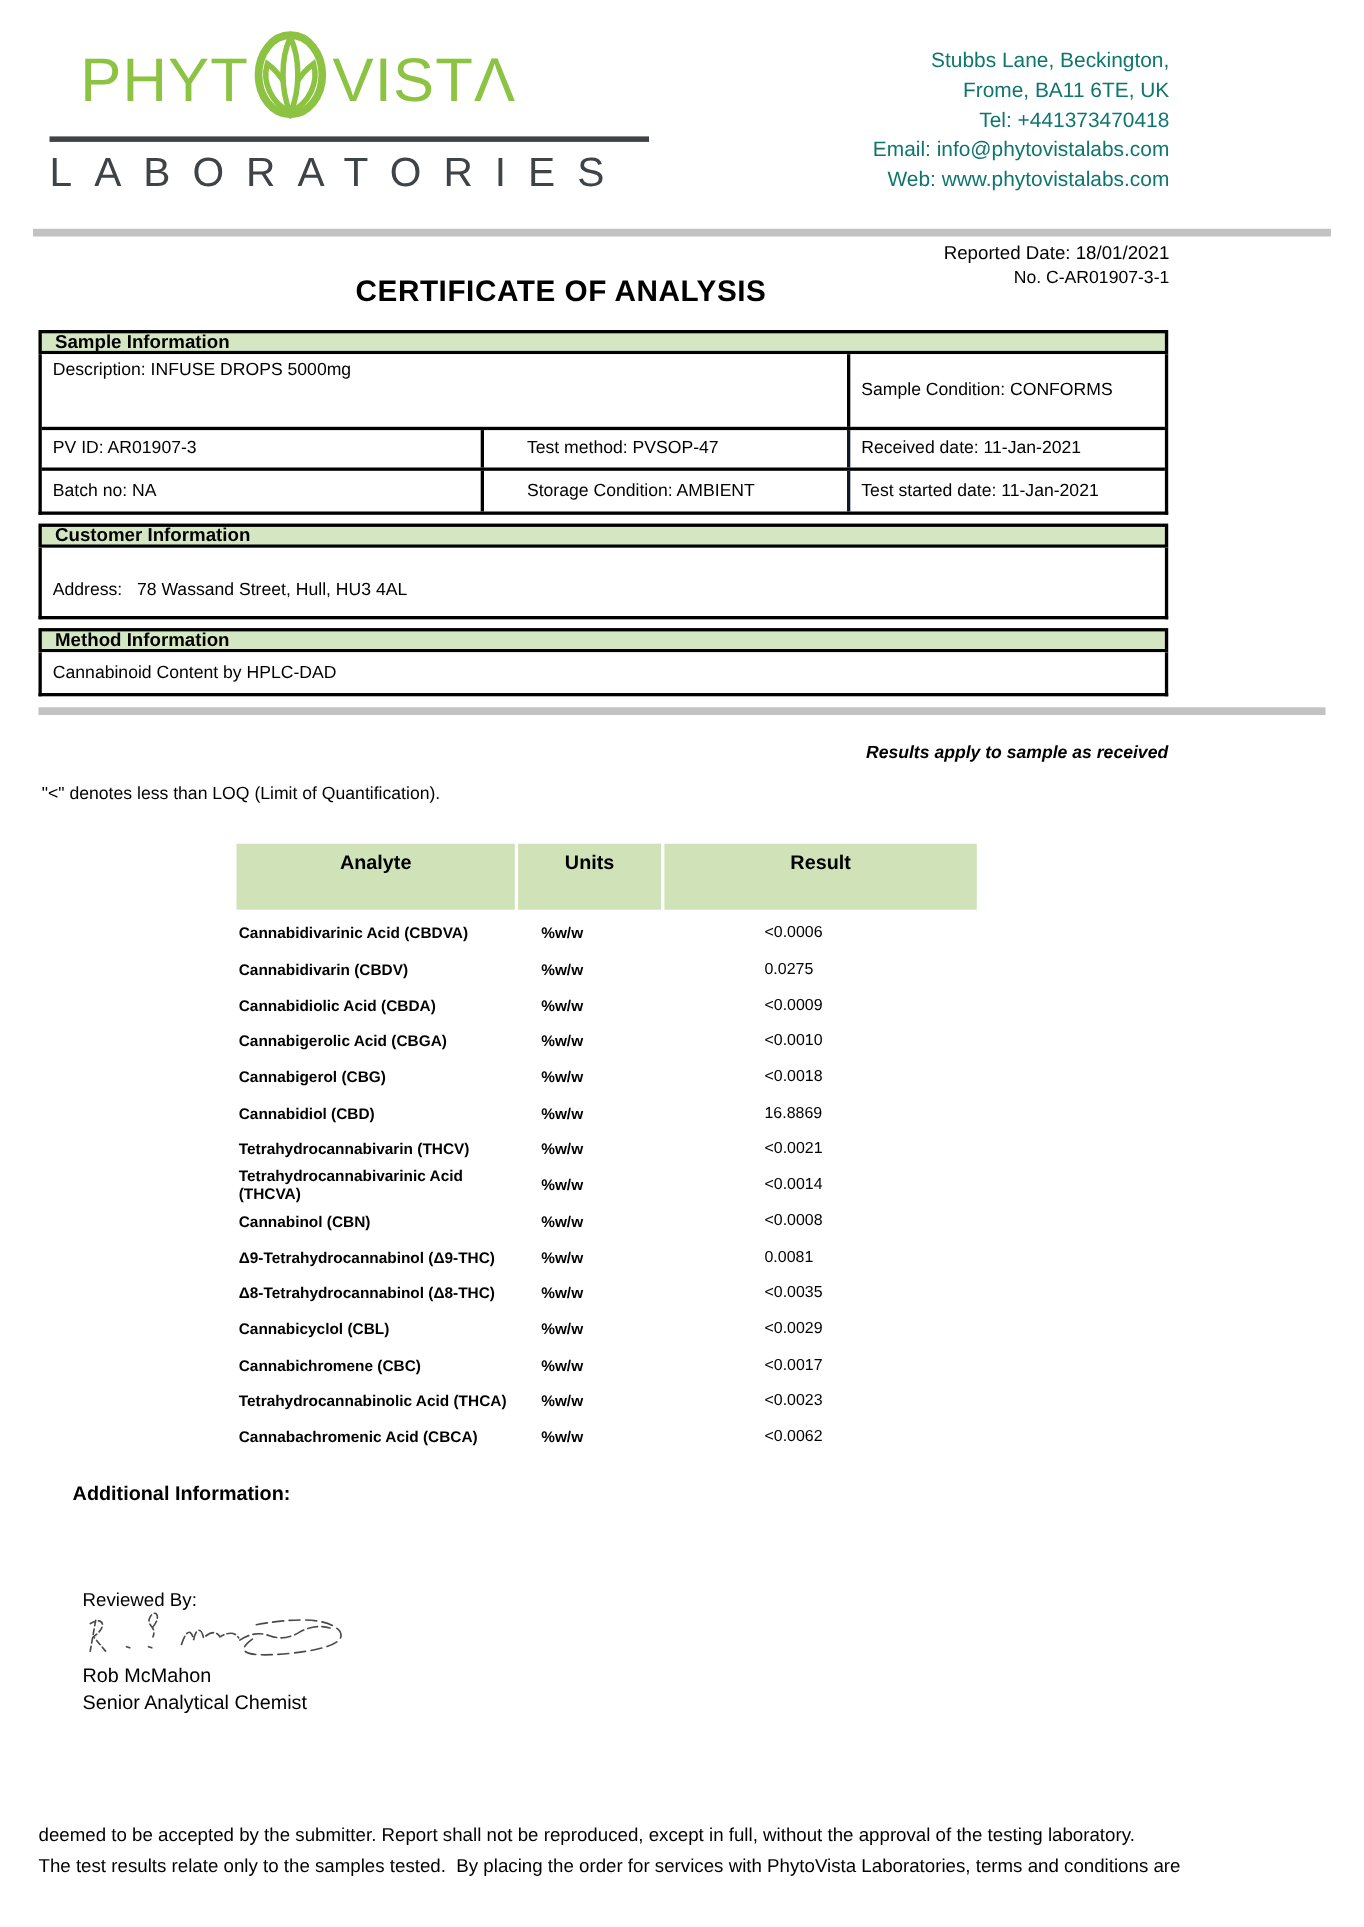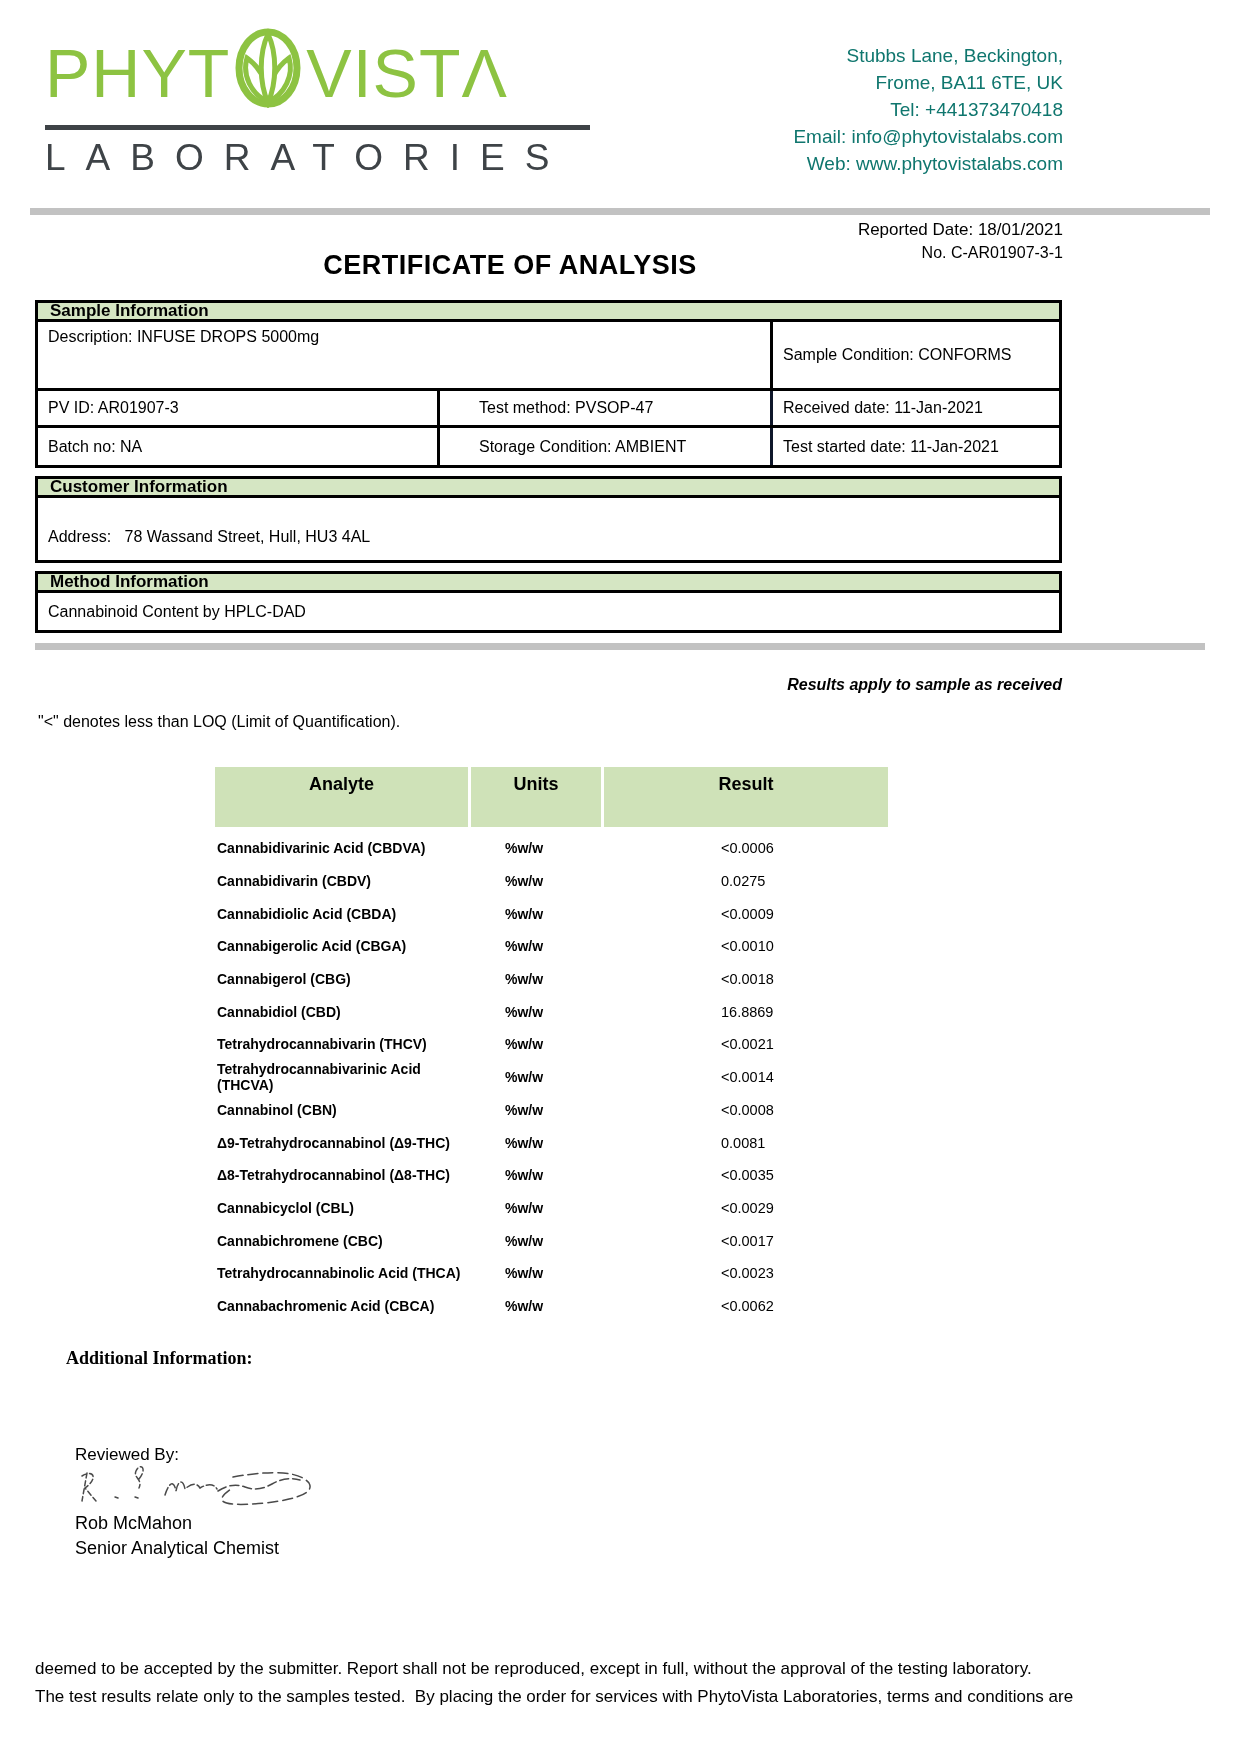--- a/index.html
+++ b/index.html
@@ -5,21 +5,21 @@
   * { margin:0; padding:0; box-sizing:border-box; }
   body { background:#888; }
   .page {
     position:relative; width:1240px; height:1752px; margin:0 auto;
     background:#ffffff; font-family:"Liberation Sans", sans-serif; color:#000;
     overflow:hidden;
   }
   
   .header { position:absolute; top:28px; left:45px; right:0; display:flex; }
   .logo-block { width:560px; }
-  .logo-word { display:flex; align-items:center; color:#8dc342; font-size:68px; font-weight:400; line-height:1; letter-spacing:1px; }
+  .logo-word { display:flex; align-items:center; color:#8dc342; font-size:56px; font-weight:400; line-height:1; letter-spacing:1px;margin-left:28px; }
   .logo-word .leaf { margin:0 2px; }
   .logo-rule { height:5px; background:#3e4347; width:545px; margin:7px 0 7px 0; }
   .logo-sub { color:#3e4347; font-size:37px; font-weight:400; letter-spacing:20px; white-space:nowrap; }
   .contact-block { position:absolute; top:14px; right:177px; text-align:right; font-size:19px; line-height:27px; color:#0f766e; }
   
   .gray-bar { position:absolute; left:30px; width:1180px; height:7px; background:#c2c2c2; }
   .gray-bar-1 { top:208px; }
   
   .report-meta { position:absolute; top:218px; right:177px; text-align:right; }
   .reported-date { font-size:17px; line-height:24px; }
@@ -50,27 +50,27 @@
   .gray-bar-2 { position:relative; margin-top:10px; width:1170px; height:7px; background:#c2c2c2; }
   
   .note1 { margin:26px 0 0 7px; font-size:16px; font-weight:700; font-style:italic;text-align:right; }
   .note2 { margin:19px 0 0 3px; font-size:16px; }
   
   .rtable { margin:36px 0 0 180px; width:672px; }
   .rt-header { display:grid; grid-template-columns:253px 130px 284px; column-gap:3px; }
   .rt-hcell { background:#cfe2b8; height:60px; text-align:center; padding-top:7px;
               font-size:18px; font-weight:700; }
   .rt-body { margin-top:5px; }
-  .rt-row { display:grid; grid-template-columns:253px 130px 284px; column-gap:16px;
+  .rt-row { display:grid; grid-template-columns:253px 130px 284px; column-gap:3px;
             height:32.7px; align-items:center; }
   .rt-analyte { font-size:14px; font-weight:700; padding-left:2px; }
   .rt-units { font-size:14px; font-weight:700; padding-left:21px; }
   .rt-result { font-size:14.5px; padding-left:91px; }
   
-  .additional { margin:26px 0 0 31px; font-size:18px; font-weight:700;font-family:Liberation Serif, serif; }
+  .additional { margin:26px 0 0 31px; font-size:18px; font-weight:700; }
   .reviewed { margin:76px 0 0 40px; font-size:17px; }
   .signature { margin:0 0 0 38px; display:block; }
   .sig-name { margin:2px 0 0 40px; font-size:18px; line-height:25px; }
   .sig-role { margin:0 0 0 40px; font-size:18px; line-height:25px; }
   
   .footer { position:absolute; top:1655px; left:35px; width:1180px; font-size:17px; line-height:28px; }
 </style>
 </head>
 <body>
 

